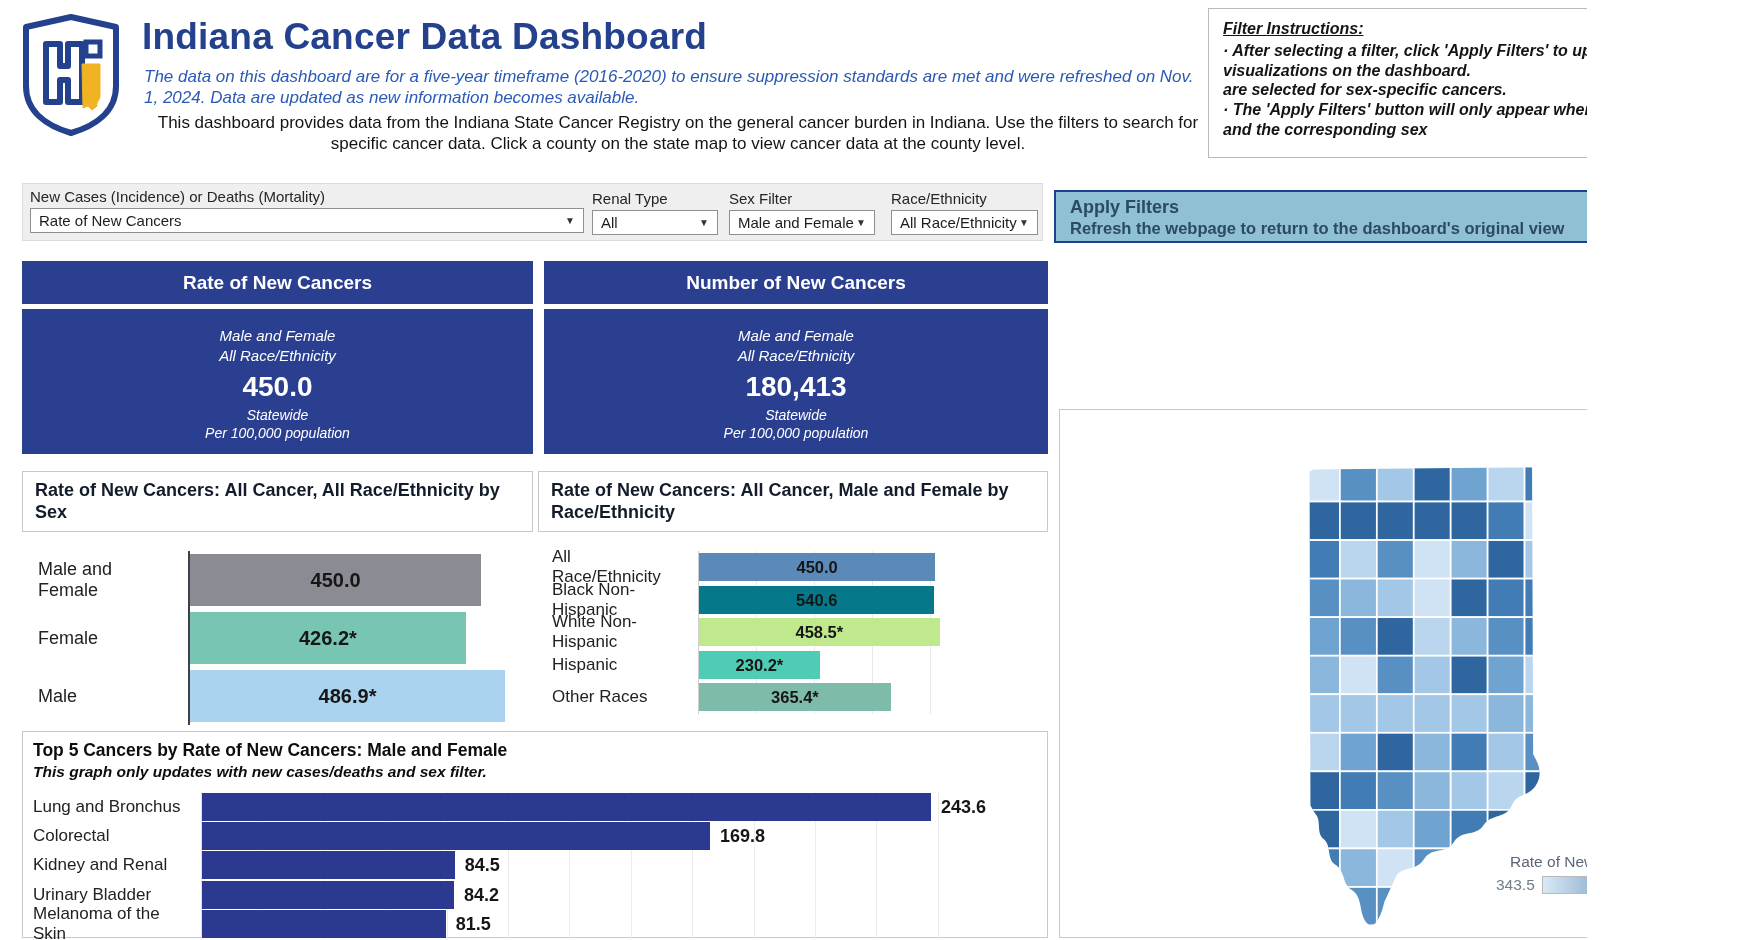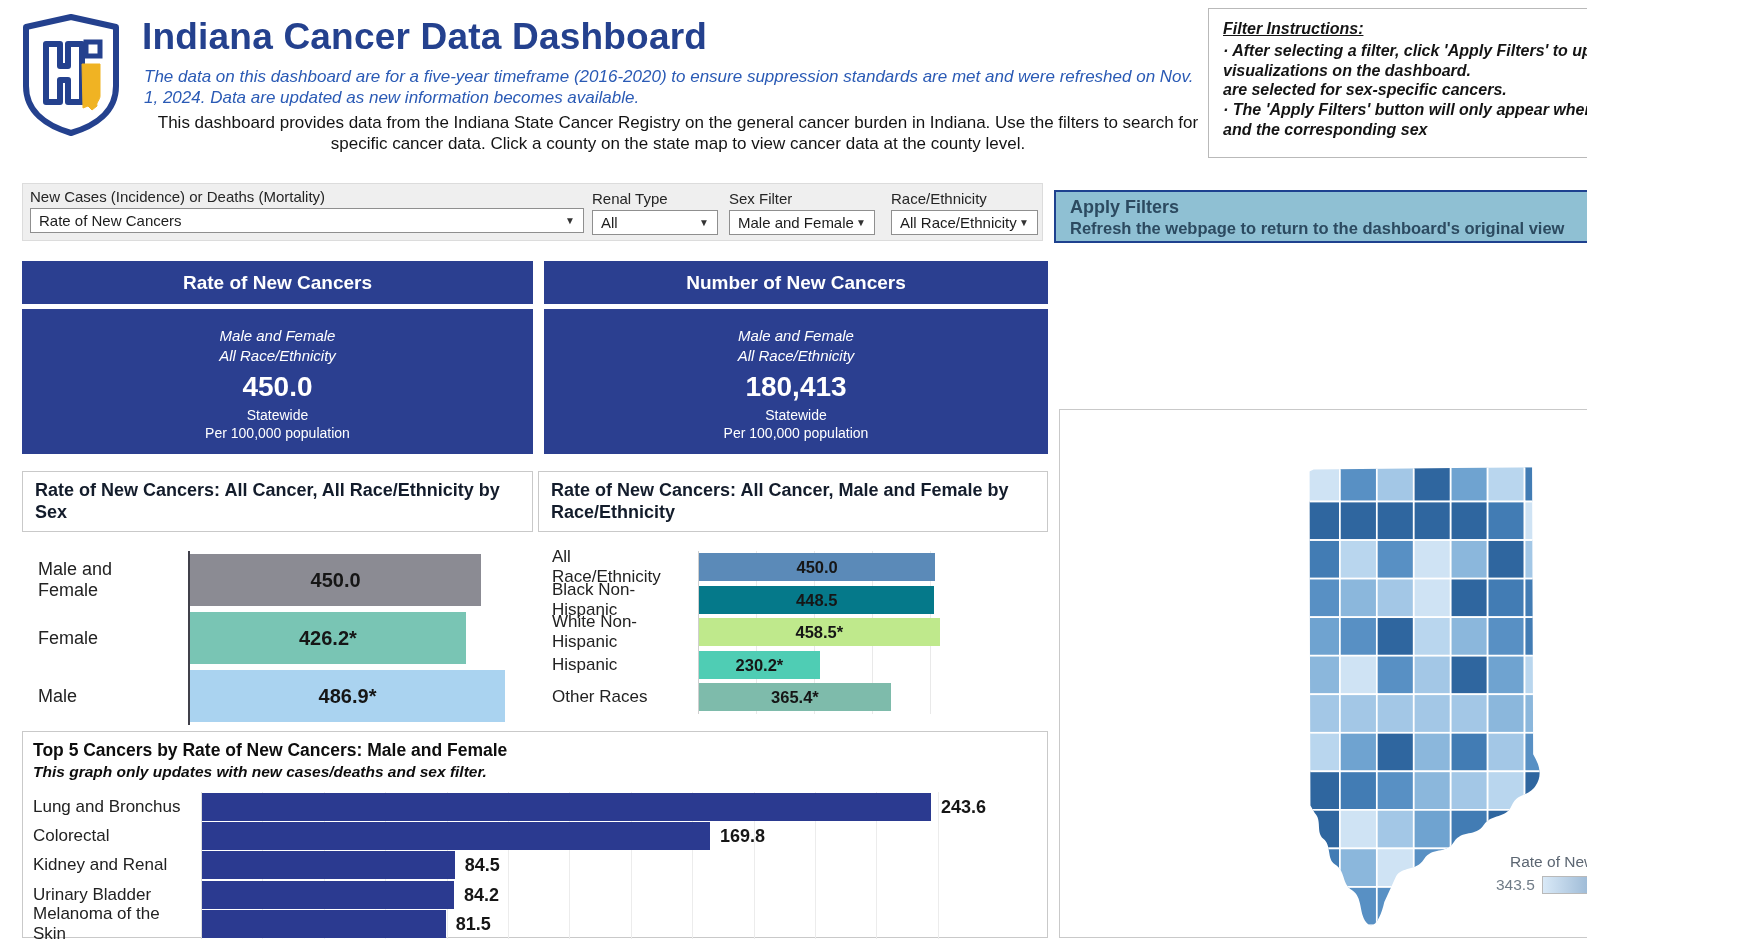--- a/index.html
+++ b/index.html
@@ -25,21 +25,21 @@
   #applybox { position:absolute; left:1054px; top:190px; width:690px; height:53px; background:#8fc0d3; border:2px solid #1e418f; padding:5px 14px; cursor:pointer; }
   #applybox .a1 { font-size:18px; font-weight:bold; color:#2c4a60; }
   #applybox .a2 { font-size:16.5px; font-weight:bold; color:#2c4a60; margin-top:1px; }
 
   
   .kpi { position:absolute; top:261px; }
   .kpi .khead { height:43px; background:#2b3f90; color:#fff; font-size:19px; font-weight:bold; text-align:center; line-height:43px; }
   .kpi .kbody { margin-top:5px; height:145px; background:#2b3f90; color:#fff; text-align:center; padding-top:17px; }
   .kpi .kl { font-size:15px; font-style:italic; line-height:1.35; }
   .kpi .kv { font-size:28px; font-weight:bold; margin:4px 0 3px; }
-  .kpi .ks { font-size:14px; line-height:1.3; }
+  .kpi .ks { font-size:14px; font-style:italic; line-height:1.3; }
 
   
   .ctitle { position:absolute; top:471px; height:61px; border:1px solid #c9c9c9; display:flex; align-items:center; padding:0 12px; font-size:18px; font-weight:bold; color:#131c2b; line-height:1.2; }
 
   
   .chart { position:absolute; }
   .crow { position:relative; }
   .clabel { position:absolute; left:0; top:50%; transform:translateY(-50%); font-size:17px; color:#222; }
   .ctrack { position:absolute; top:0; bottom:0; }
   .cbar { position:absolute; left:0; top:0; height:100%; }
@@ -185,21 +185,21 @@
         <div class="clabel">All Race/Ethnicity</div>
         <div class="ctrack">
           <div class="cbar" style="width: 236.25px; background: rgb(91, 138, 184);"></div>
           <span class="cval" style="left: 118.125px;">450.0</span>
         </div>
       </div>
       <div class="crow">
         <div class="clabel">Black Non-Hispanic</div>
         <div class="ctrack">
           <div class="cbar" style="width: 235.462px; background: rgb(5, 121, 138);"></div>
-          <span class="cval" style="left: 117.731px;">448.5</span>
+          <span class="cval" style="left: 117.731px;">540.6</span>
         </div>
       </div>
       <div class="crow">
         <div class="clabel">White Non-Hispanic</div>
         <div class="ctrack">
           <div class="cbar" style="width: 240.713px; background: rgb(191, 233, 140);"></div>
           <span class="cval" style="left: 120.356px;">458.5*</span>
         </div>
       </div>
       <div class="crow">

